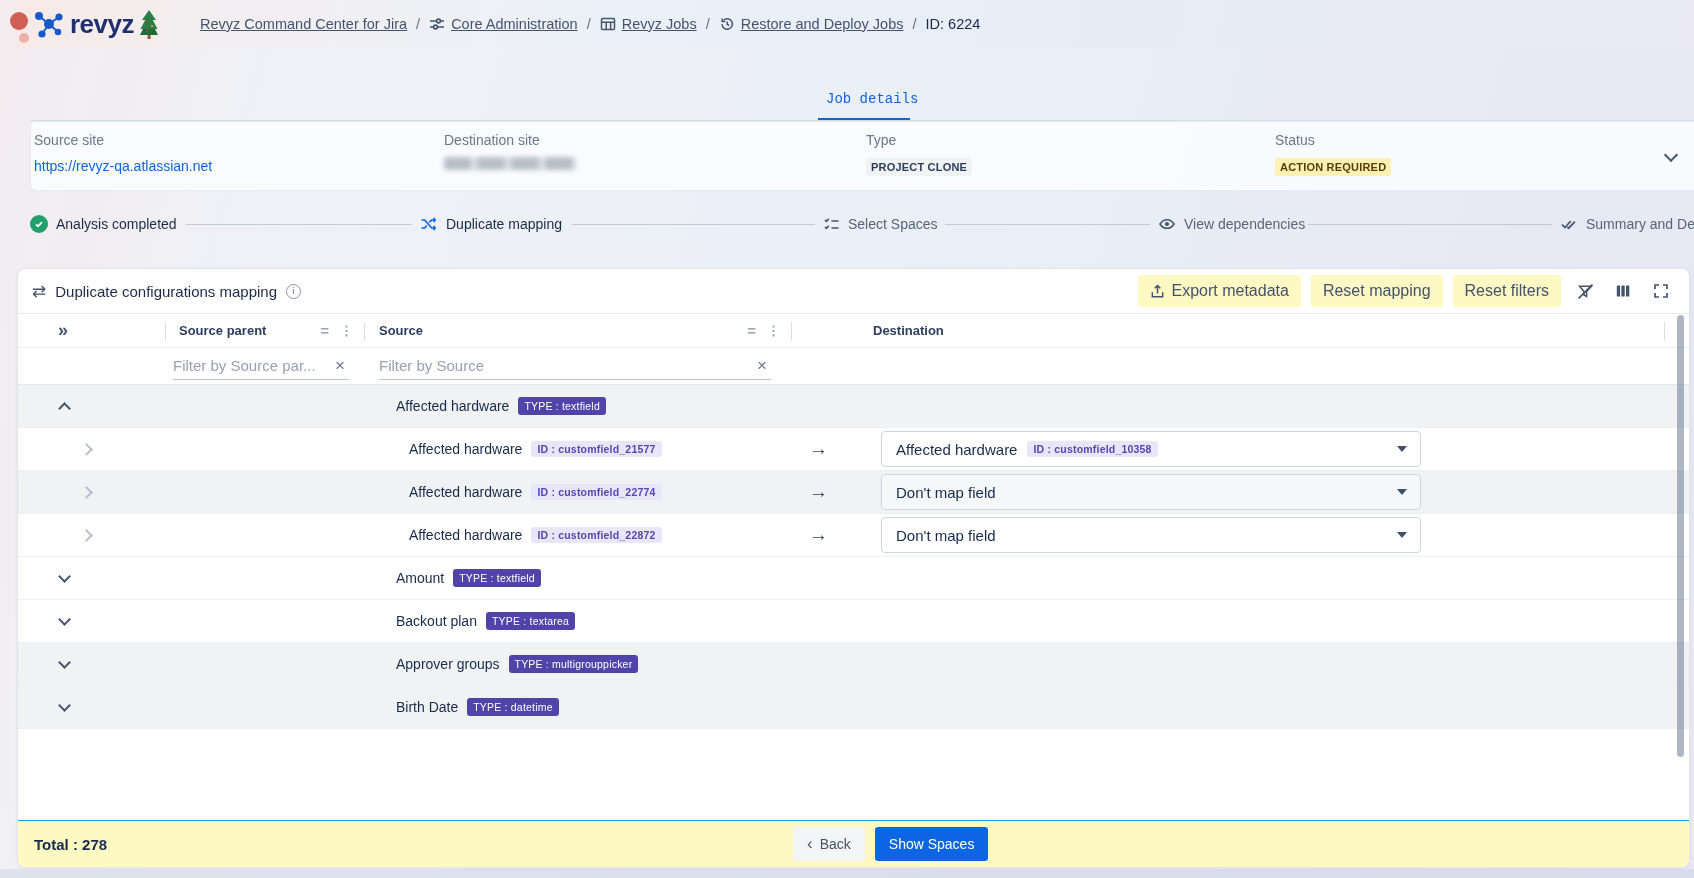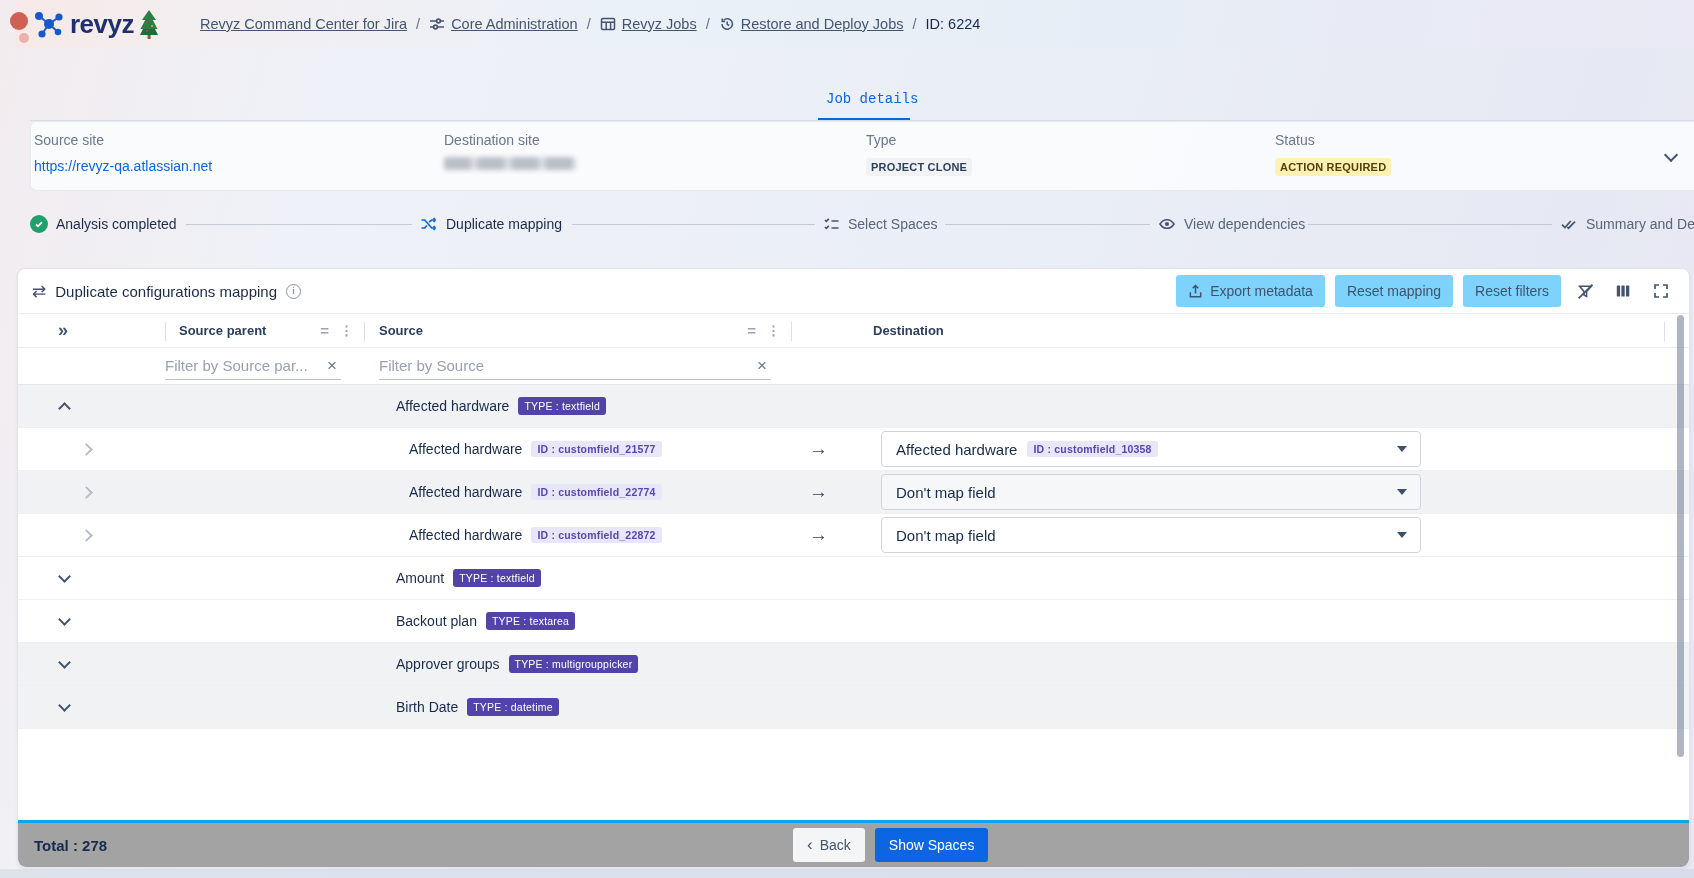--- a/index.html
+++ b/index.html
@@ -45,40 +45,40 @@
   
   .maincard { position:absolute; left:17px; top:268px; width:1673px; height:600px; background:#fff;
               border:1px solid #e2e4e9; border-radius:8px; box-shadow:0 1px 3px rgba(9,30,66,.06); overflow:hidden; }
   .toolbar { height:44px; display:flex; align-items:center; padding:0 14px; gap:9px; }
   .tb-title { font-size:15px; color:#1d2b48; }
   .g-swap::after { content:"\21C4"; font-size:17px; color:#44546f; }
   .icon-info { width:15px; height:15px; border-radius:50%; border:1.5px solid #8a93a3; color:#8a93a3;
                font-size:9px; font-weight:bold; display:flex; align-items:center; justify-content:center; cursor:pointer; }
   .icon-info::after { content:"i"; }
   .tb-right { margin-left:auto; display:flex; align-items:center; gap:10px; }
-  .btn { background:#7dd3fc; border:none; border-radius:3px; height:32px; padding:12px 12px; display:flex; align-items:center; gap:7px;
-         font-family:"Liberation Sans",sans-serif; font-size:14px; color:#42526e; cursor:pointer; }
+  .btn { background:#fef9c3; border:none; border-radius:3px; height:32px; padding:12px 12px; display:flex; align-items:center; gap:7px;
+         font-family:"Liberation Sans",sans-serif; font-size:16px; color:#42526e; cursor:pointer; }
   .ibtn { width:28px; height:28px; display:flex; align-items:center; justify-content:center; color:#44546f; background:none; border:none; cursor:pointer; }
 
   
   .grid4 { display:grid; grid-template-columns:147px 199px 427px 1fr; align-items:center; }
   .thead { height:35px; border-top:1px solid #e8eaee; border-bottom:1px solid #eceef2; font-size:13px; font-weight:bold; color:#2c3e5d; }
   .thead > div { position:relative; height:100%; display:flex; align-items:center; }
   .vdiv { position:absolute; left:0; top:8px; width:1px; height:19px; background:#dcdfe5; }
   .vdiv-end { position:absolute; right:24px; top:8px; width:1px; height:19px; background:#dcdfe5; }
   .g-dblright::after { content:"\00BB"; font-size:18px; color:#44546f; font-weight:bold; }
   .th-exp { padding-left:40px; cursor:pointer; }
   .hicons { margin-left:auto; display:flex; align-items:center; gap:11px; padding-right:11px; color:#9aa3b1; }
   .g-eq::after { content:"="; font-size:15px; font-weight:bold; }
   .g-dots::after { content:"\22EE"; font-size:13px; font-weight:bold; }
   .th-sp { padding-left:14px; } .th-src { padding-left:15px; } .th-dst { padding-left:82px; }
 
   .tfilter { height:37px; border-bottom:1px solid #e4e7ec; }
   .filterbox { display:flex; align-items:center; border-bottom:1px solid #b9c1cc; height:27px; }
-  .fb-sp { width:176px; } .fb-src { margin-left:15px; width:392px; }
+  .fb-sp { margin-left:8px; width:176px; } .fb-src { margin-left:15px; width:392px; }
   .filterbox input { border:0; outline:0; background:transparent; flex:1; font-family:"Liberation Sans",sans-serif; font-size:15px; color:#172b4d; min-width:0; }
   .filterbox input::placeholder { color:#98a1b0; }
   .g-x { border:none; background:none; cursor:pointer; padding:0 4px; }
   .g-x::after { content:"\00D7"; font-size:17px; color:#6b778c; }
 
   .trow { height:43px; border-bottom:1px solid #edeff3; font-size:14px; }
   .trow.gray { background:#f1f2f4; }
   .c-exp { display:flex; align-items:center; }
   .lvl1 { padding-left:20px; } .lvl2 { padding-left:42px; } .lvl3 { padding-left:64px; }
   .chev { width:9px; height:9px; border-right:2px solid #44546f; border-bottom:2px solid #44546f; display:inline-block; cursor:pointer; }
@@ -91,21 +91,21 @@
   .badge-type { background:#5243aa; color:#fff; font-size:10.5px; font-weight:normal; padding:3px 6px; border-radius:3px; letter-spacing:.2px; }
   .badge-id { background:#e9e6fc; color:#5547b0; font-size:10.5px; font-weight:bold; padding:2px 6px; border-radius:3px; letter-spacing:.2px; }
   .c-dst { display:flex; align-items:center; position:relative; height:100%; }
   .g-arrow { position:absolute; left:18px; }
   .g-arrow::after { content:"\2192"; font-size:19px; color:#2c3e5d; }
   .dselect { position:absolute; left:90px; width:540px; height:36px; top:3px; background:#fff; border:1px solid #d0d4da; border-radius:4px;
              display:flex; align-items:center; gap:10px; padding:0 14px; cursor:pointer; font-size:15px; }
   .trow.gray .dselect { background:#f6f7f8; }
   .caret { position:absolute; right:13px; width:0; height:0; border-left:5px solid transparent; border-right:5px solid transparent; border-top:6px solid #3f4f68; }
 
-  .tfoot { position:absolute; left:0; right:0; bottom:0; height:47px; border-top:3px solid #0ea5e9; background:#a3a3a3;
+  .tfoot { position:absolute; left:0; right:0; bottom:0; height:47px; border-top:1px solid #0ea5e9; background:#fef9c3;
            display:flex; align-items:center; padding:16px 16px; border-radius:0 0 8px 8px; }
   .total { font-size:15px; font-weight:bold; color:#172b4d; }
   .foot-btns { position:absolute; left:775px; display:flex; gap:10px; align-items:center; }
   .back-btn { height:34px; padding:0 14px; background:#f4f5f7; border:none; border-radius:3px; display:flex; align-items:center; gap:7px;
               font-family:"Liberation Sans",sans-serif; font-size:14px; color:#44546f; cursor:pointer; }
   .g-back::after { content:"\2039"; font-size:17px; color:#44546f; }
   .primary-btn { height:34px; padding:0 14px; background:#0c66e4; border:none; border-radius:3px; color:#fff;
                  font-family:"Liberation Sans",sans-serif; font-size:14px; font-weight:500; cursor:pointer; }
   .scroll-thumb { position:absolute; right:5px; top:46px; width:7px; height:442px; background:#6b7a93; opacity:.55; border-radius:4px; cursor:grab; }
   .bottom-strip { position:absolute; left:0; bottom:0; width:100%; height:9px; background:rgba(190,200,218,.35); }

